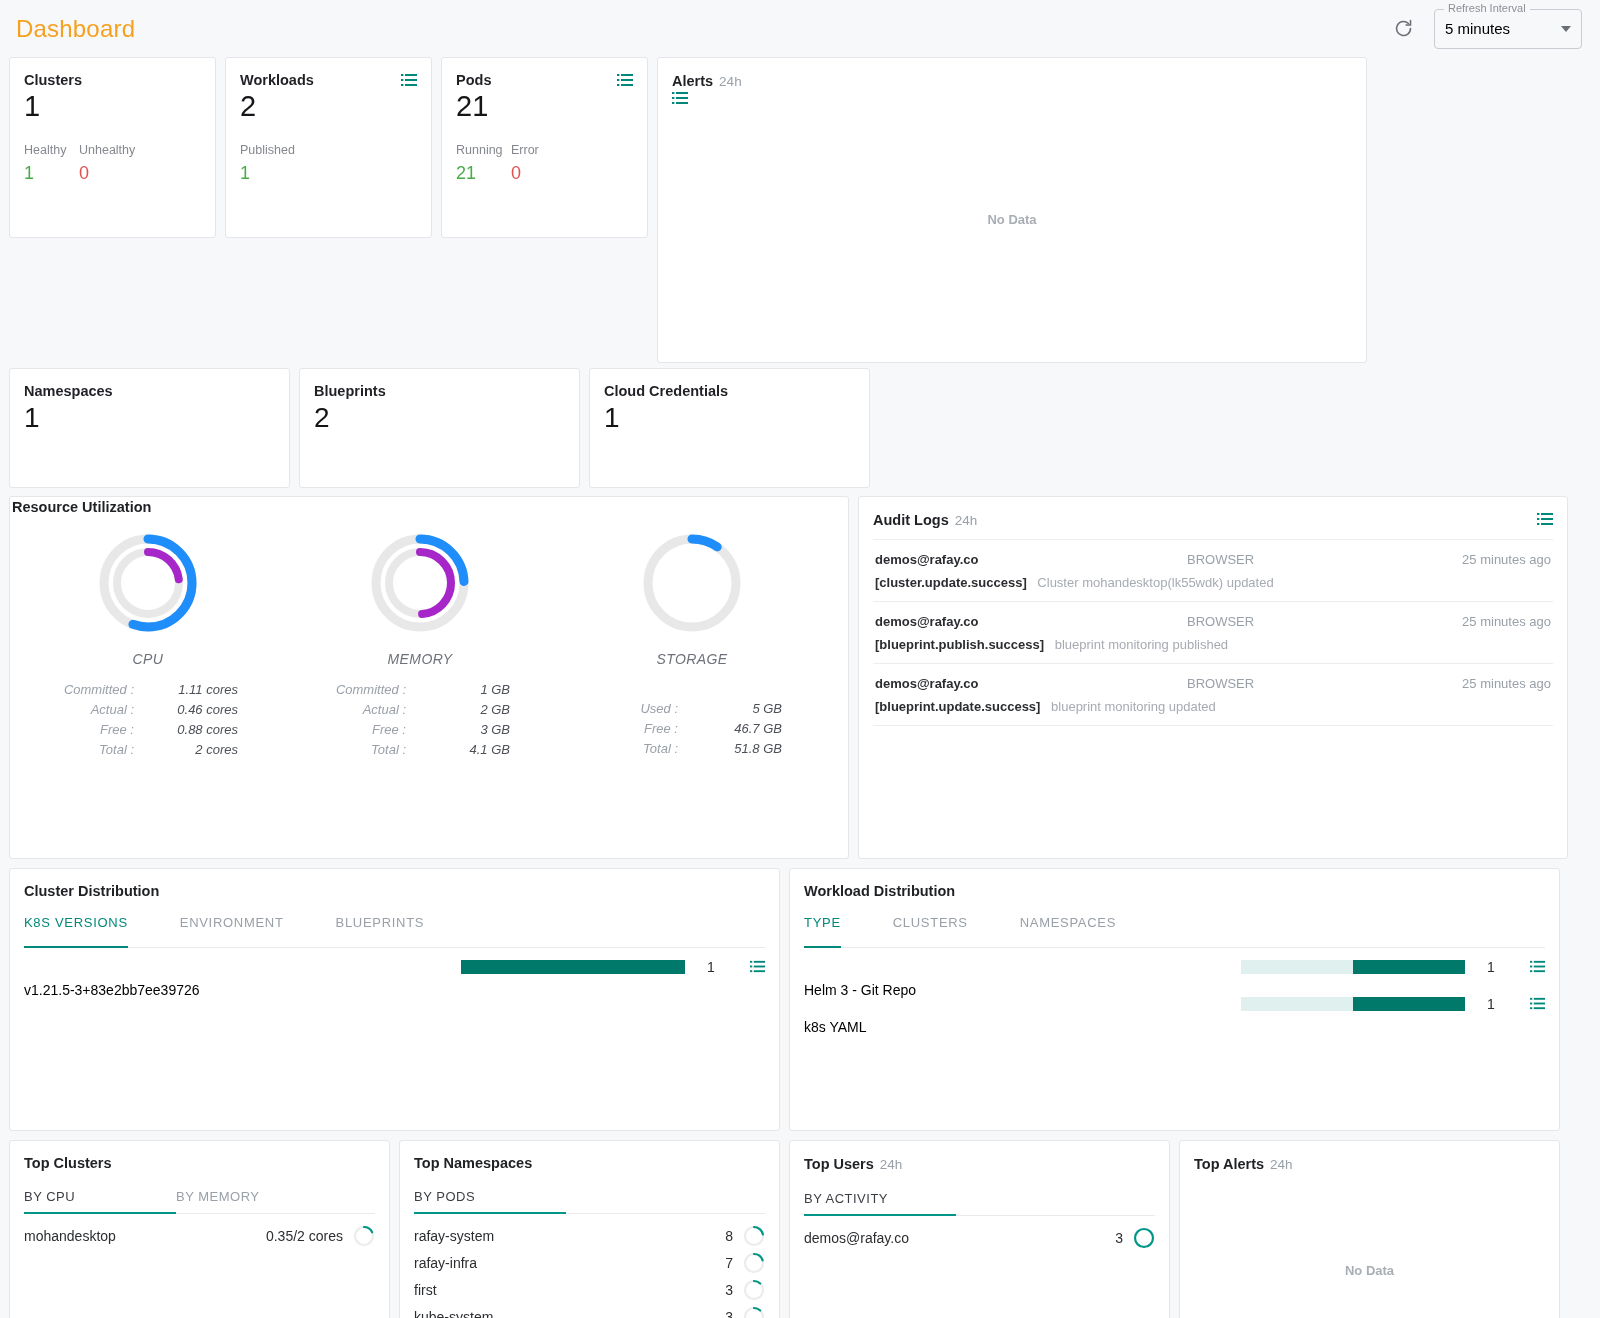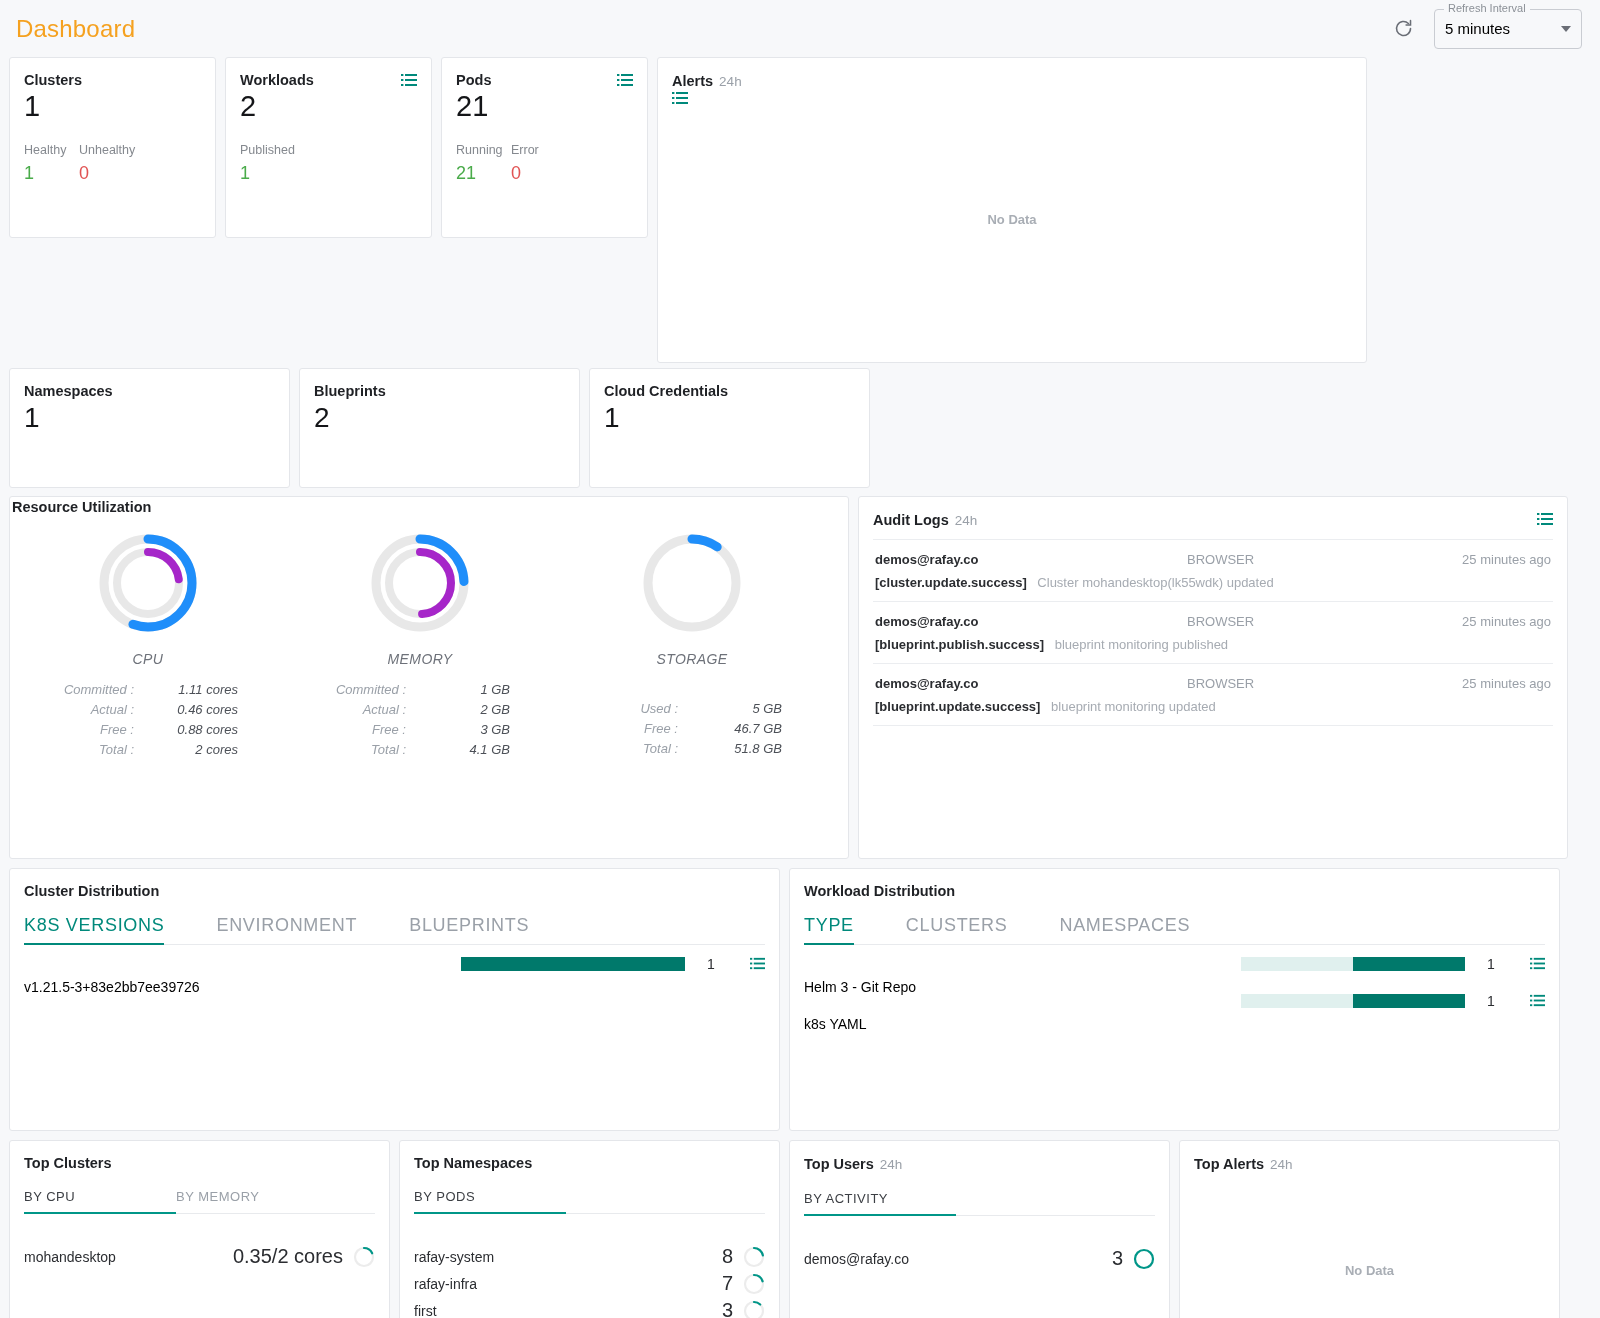--- a/index.html
+++ b/index.html
@@ -177,23 +177,23 @@
 
   
   .row4 { display: flex; gap: 9px; margin-top: 9px; }
   .dist-card { width: 771px; height: 263px; padding: 14px; }
   .tabs {
     display: flex;
     margin-top: 16px;
     border-bottom: 1px solid #e8eaed;
   }
   .tab {
-    font-size: 18px;
+    font-size: 13px;
     letter-spacing: .7px;
-    padding: 0 0 8px 0;
+    padding: 0 0 17px 0;
     margin-right: 52px;
     color: #9aa0a8;
     cursor: pointer;
     position: relative;
   }
   .tab.active { color: #00897b; }
   .tab.active::after {
     content: "";
     position: absolute;
     left: 0; bottom: -1px;
@@ -231,28 +231,28 @@
     cursor: pointer;
     position: relative;
   }
   .top-tab.active { color: #3c3f44; }
   .top-tab.active::after {
     content: "";
     position: absolute; left: 0; bottom: -1px;
     width: 100%; height: 2.5px;
     background: #009688;
   }
-  .top-list { margin-top: 29px; }
+  .top-list { margin-top: 8px; }
   .top-row {
     display: flex; align-items: center;
     height: 27px;
     font-size: 14px;
   }
   .top-name { color: #2b2d31; }
-  .top-val { margin-left: auto; color: #2b2d31; font-size: 20px; }
+  .top-val { margin-left: auto; color: #2b2d31; font-size: 14px; }
   .top-ring { margin-left: 10px; line-height: 0; }
   .top-nodata {
     text-align: center;
     font-size: 13px;
     font-weight: 700;
     color: #a9aeb5;
     margin-top: 90px;
   }
 </style>
 </head>

